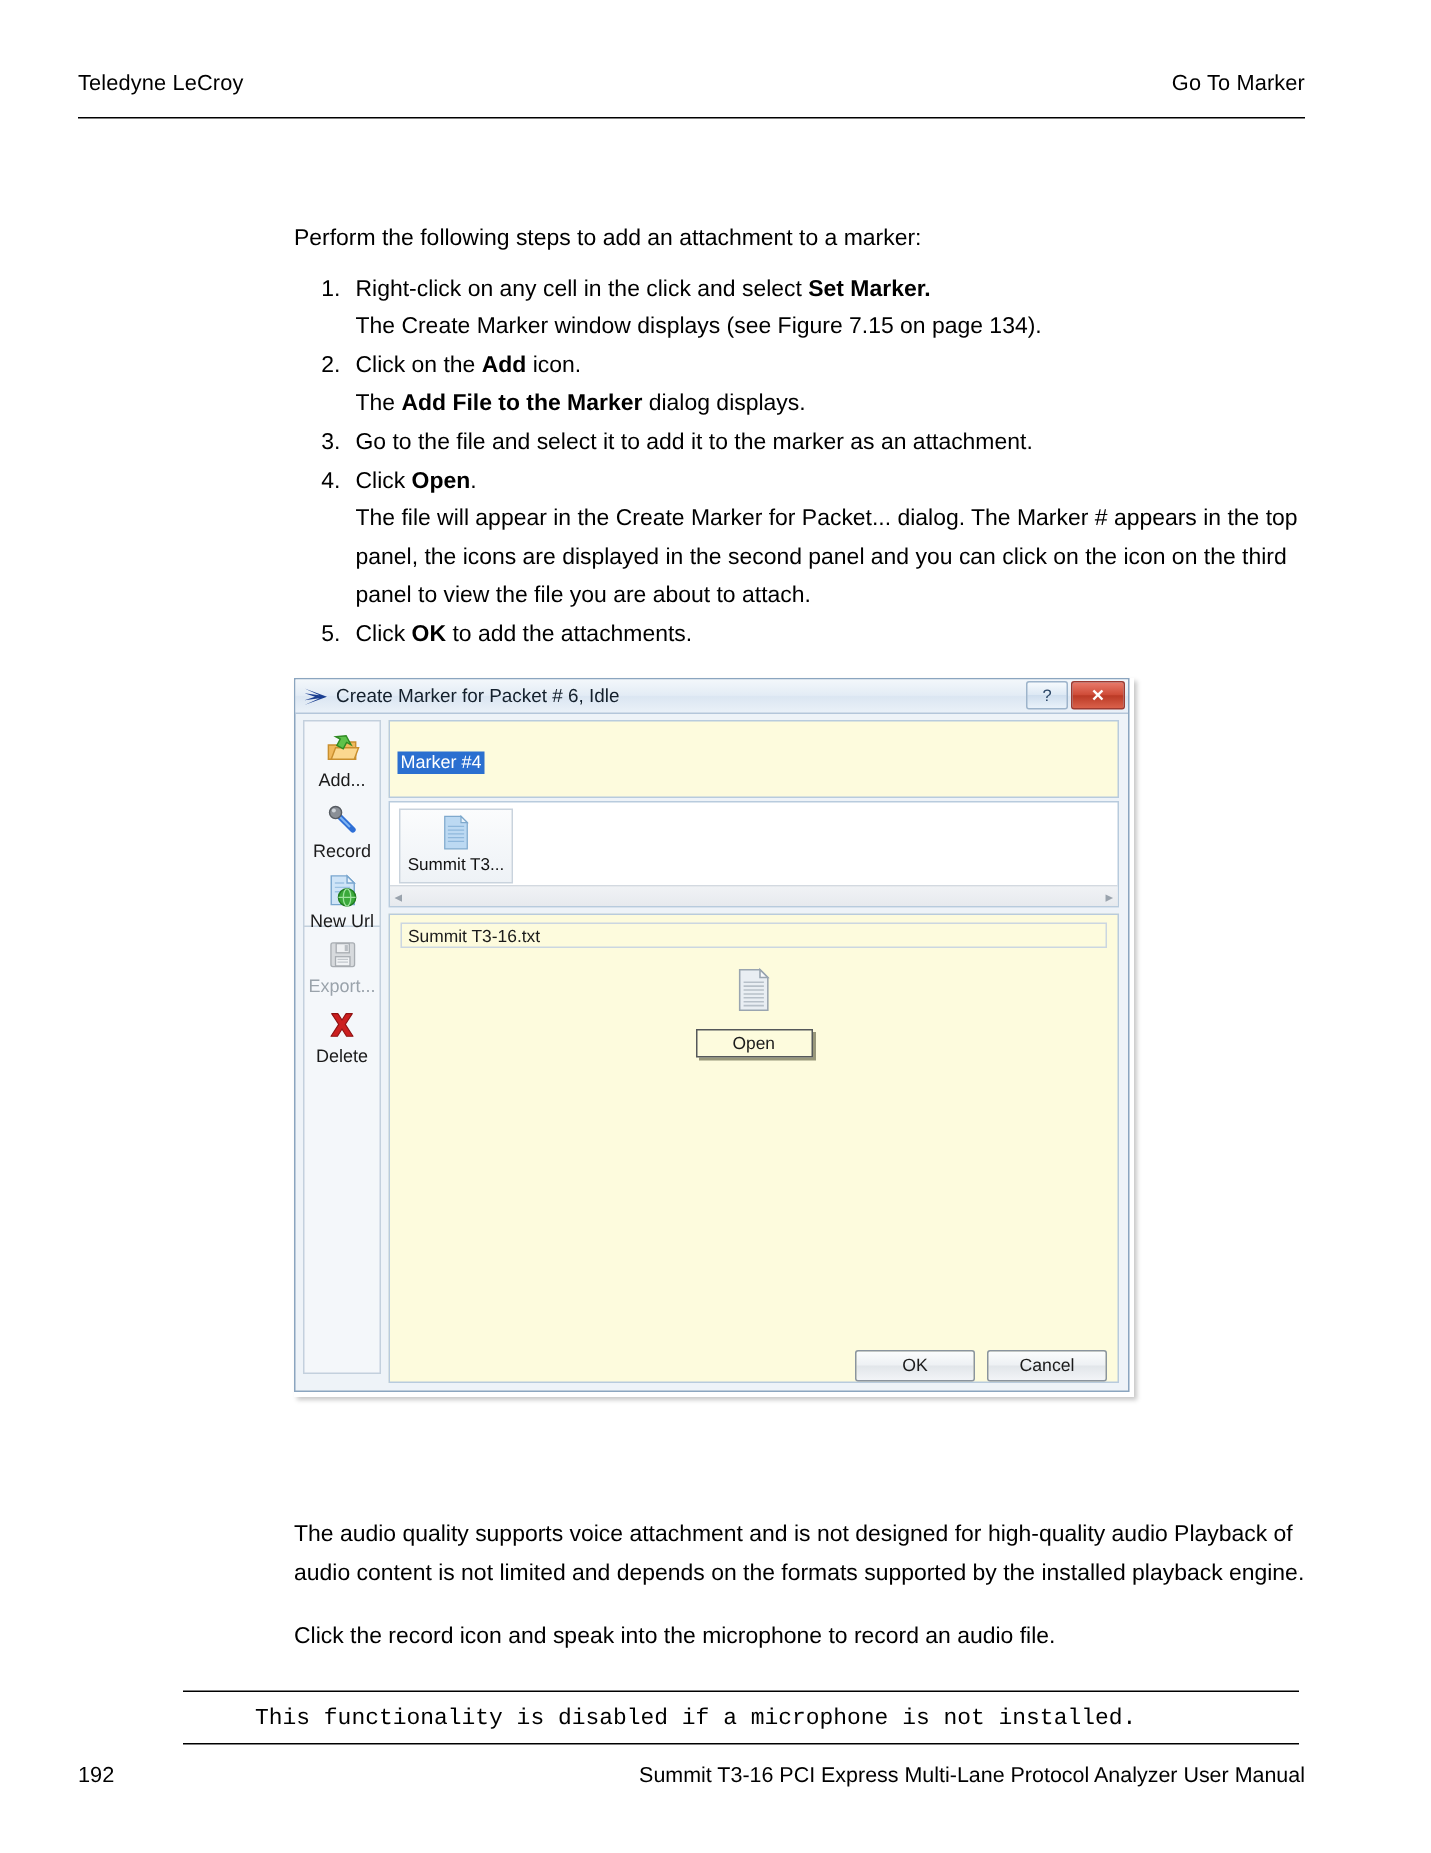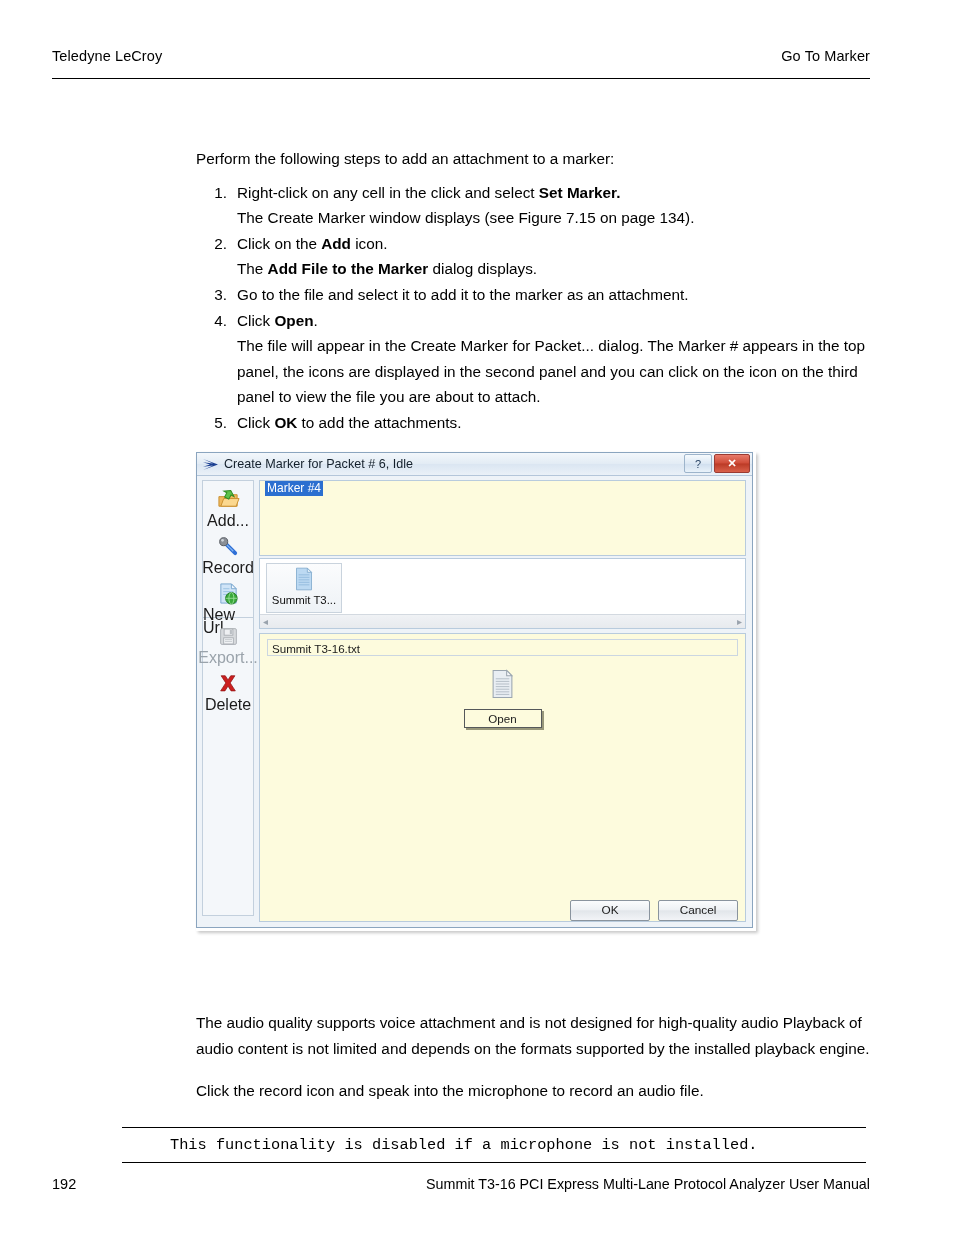--- a/index.html
+++ b/index.html
@@ -153,37 +153,37 @@
   }
   .tool-group.g1 { height: 138px; }
   .tool-group.g2 { height: 298px; border-top: none; }
   .tool {
     display: flex;
     flex-direction: column;
     align-items: center;
     margin-bottom: 6px;
   }
   .tool .glyph { height: 27px; display: flex; align-items: center; justify-content: center; }
-  .tool .lbl { font-size: 16px; line-height: 13px; margin-top: 1px; color: #1b1b1b; }
+  .tool .lbl { font-size: 12px; line-height: 13px; margin-top: 1px; color: #1b1b1b; }
   .tool.disabled .lbl { color: #9aa3ab; }
 
   
   .panels {
     flex: 1 1 auto;
     padding: 4px 6px 5px 2px;
     box-sizing: border-box;
     display: flex;
     flex-direction: column;
   }
   .panel-marker {
-    height: 76px;
+    height: 52px;
     background: #fdfbdd;
     border: 1px solid #b8cbdd;
     box-sizing: border-box;
-    padding: 0 5px;
+    padding: 20px 5px;
   }
   .marker-sel {
     display: inline-block;
     background: #2b6fd0;
     color: #ffffff;
     font-size: 12px;
     padding: 0 2px;
     line-height: 15px;
   }
   .panel-icons {

